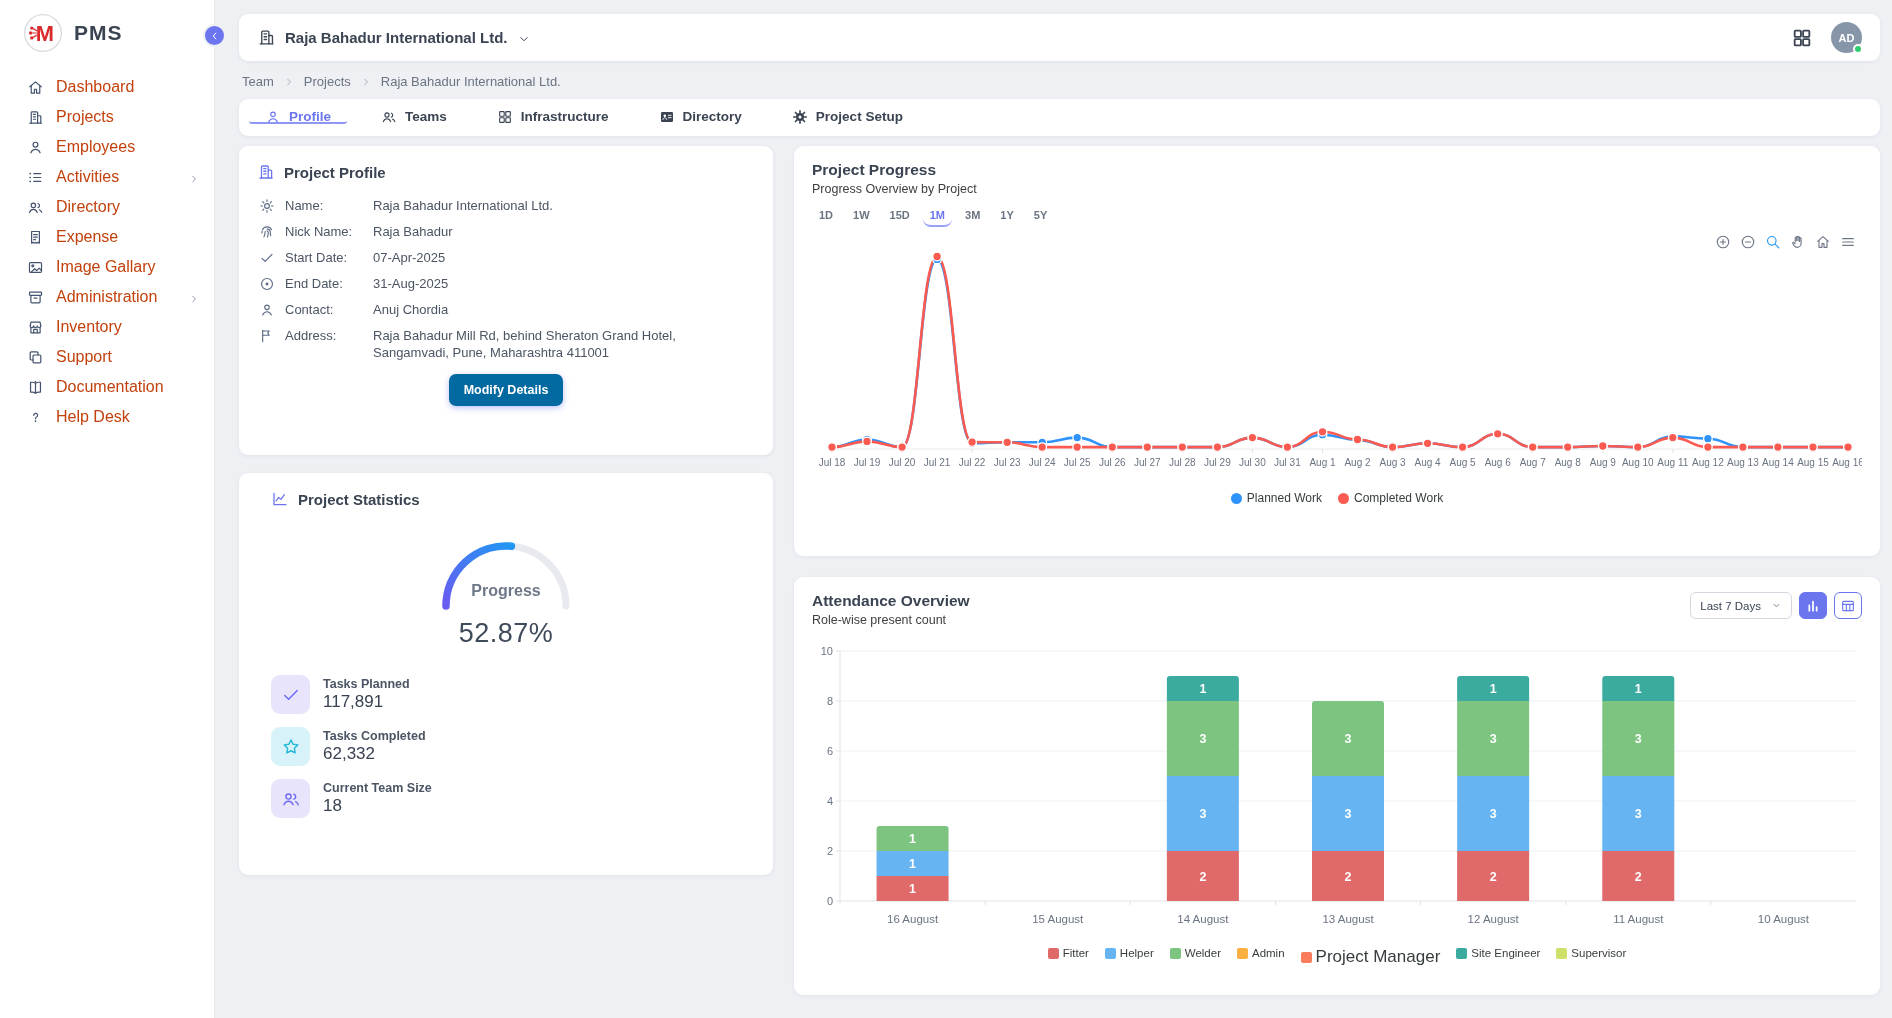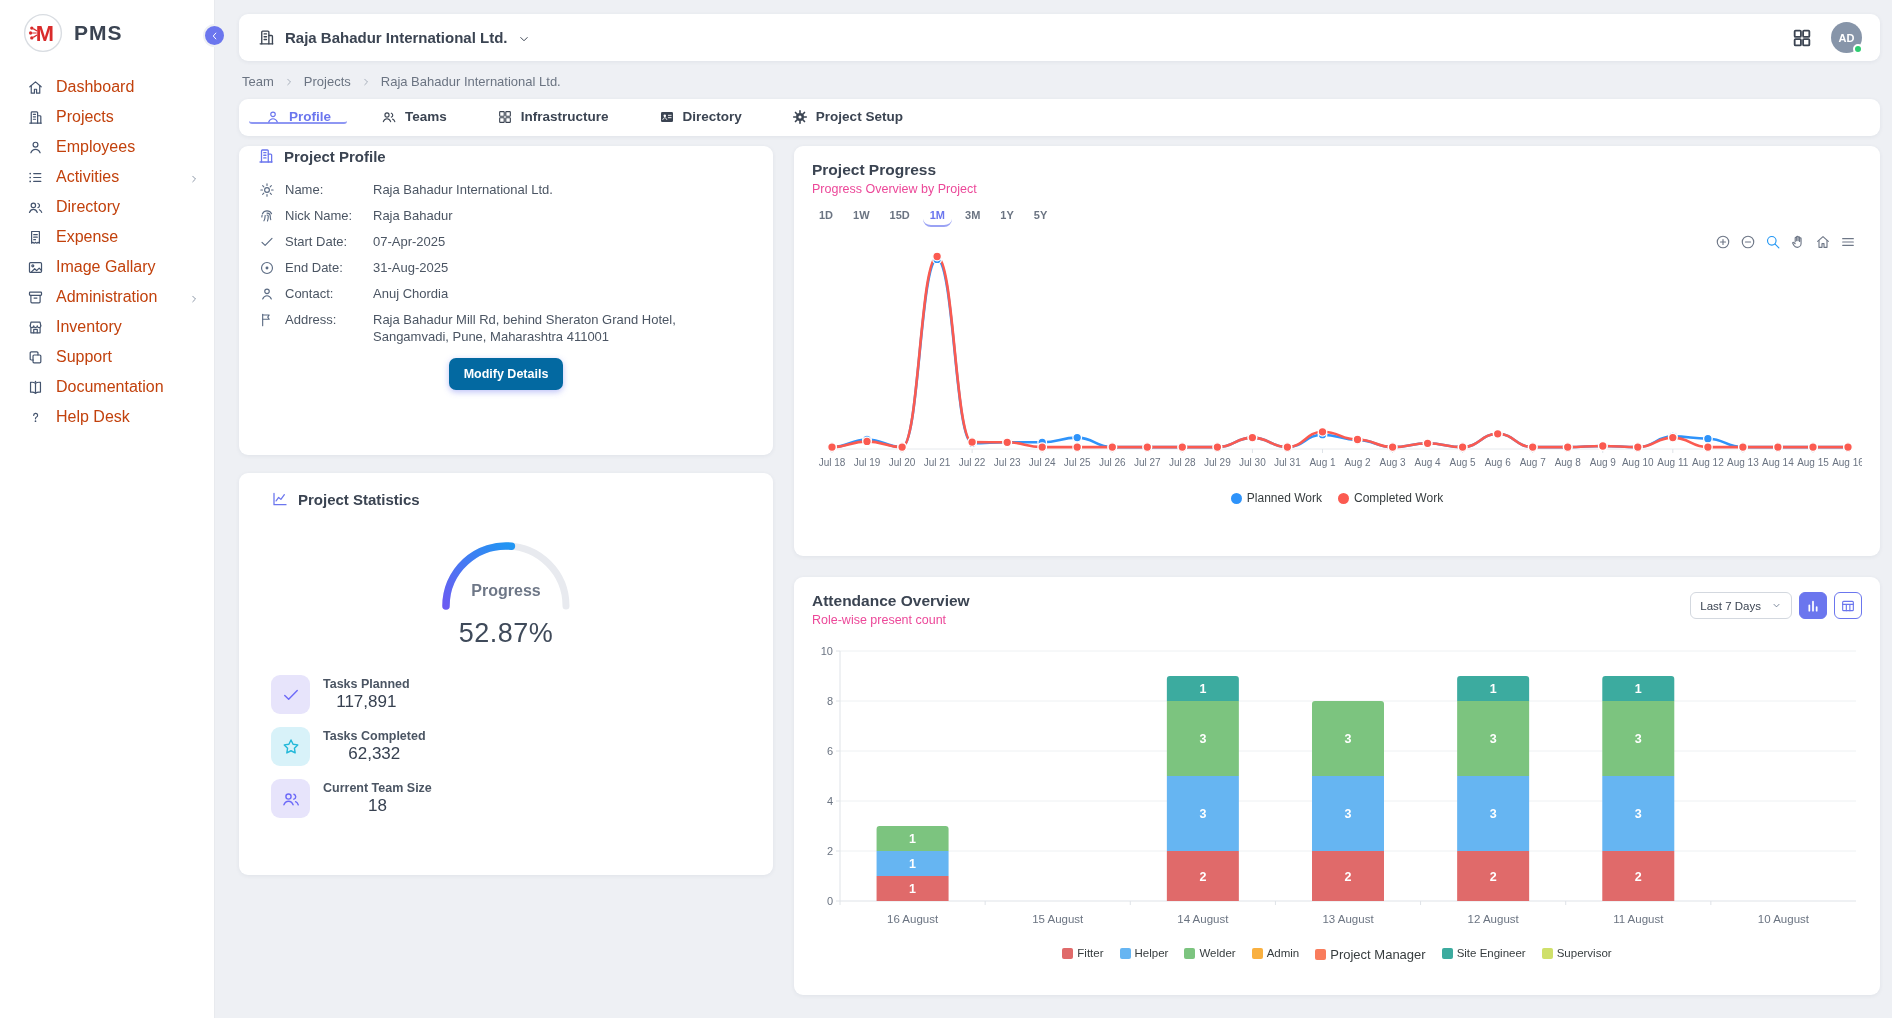--- a/index.html
+++ b/index.html
@@ -45,41 +45,41 @@
 
   .content { display:flex; gap:21px; }
   .col-left { width:534px; display:flex; flex-direction:column; gap:18px; }
   .col-right { flex:1; display:flex; flex-direction:column; gap:21px; }
 
   .card-head { display:flex; align-items:center; gap:9px; }
   .card-head .ch-icon { width:18px; height:18px; color:#6b76ee; display:flex; }
   .card-title { font-size:15px; font-weight:bold; color:#3b4452; }
 
   
-  .profile-card { height:309px; padding:1px 18px; }
+  .profile-card { height:309px; padding:17px 18px; }
   .pf-fields { margin-top:16px; }
   .pf-row { display:flex; align-items:flex-start; margin-bottom:9px; }
   .pf-row .pf-icon { width:16px; height:16px; color:#5b6b83; margin:1px 10px 0 2px; flex:none; display:flex; }
   .pf-label { width:88px; flex:none; font-size:13px; color:#4b5563; padding-top:1px; }
   .pf-value { font-size:13px; color:#4b5563; line-height:17px; max-width:330px; }
   .modify-btn { display:block; margin:13px auto 0; background:#0369a1; color:#fff; border:none; border-radius:7px; font-family:inherit; font-size:12.5px; font-weight:bold; padding:9px 15px; cursor:pointer; box-shadow:0 2px 6px rgba(107,118,238,.45); }
 
   
   .stats-card { height:402px; padding:17px 32px; }
   .gauge-wrap { width:160px; margin:16px auto 0; text-align:center; }
   .gauge-value { font-size:27px; color:#3f4a5a; margin-top:2px; letter-spacing:.5px; }
   .stat-rows { margin-top:26px; }
-  .stat-row { display:flex; align-items:center; gap:13px; margin-bottom:13px;text-align:center; }
+  .stat-row { display:flex; align-items:center; gap:13px; margin-bottom:13px; }
   .stat-ic { width:39px; height:39px; border-radius:9px; display:flex; align-items:center; justify-content:center; }
   .stat-label { font-size:12.5px; font-weight:bold; color:#4b5563; }
   .stat-value { font-size:17px; color:#374151; margin-top:1px; }
 
   
   .progress-card { height:410px; padding:15px 18px 10px; position:relative; }
-  .card-sub { font-size:12.5px; color:#ec4899; margin-top:3px; }
+  .card-sub { font-size:12.5px; color:#404040; margin-top:3px; }
   .ranges { display:flex; align-items:center; gap:6px; margin-top:10px; }
   .range-btn { font-size:11px; font-weight:bold; color:#6b7482; padding:3px 7px 4px; cursor:pointer; border-bottom:2px solid transparent; }
   .range-btn.active { color:#6b76ee; border-bottom-color:#9aa2f4; border-radius:0 0 8px 8px; }
   .chart-toolbar { position:absolute; right:24px; top:88px; display:flex; align-items:center; gap:9px; }
   .ct-icon { width:16px; height:16px; color:#6e7787; cursor:pointer; display:flex; }
   .ct-icon.active { color:#2196f3; }
   .legend { display:flex; justify-content:center; align-items:flex-start; gap:16px; margin-top:2px; }
   .legend-item { display:flex; align-items:center; gap:5px; font-size:12px; color:#373d3f; cursor:pointer; }
   .lg-dot { width:11px; height:11px; border-radius:50%; }
   .lg-sq { width:11px; height:11px; border-radius:2px; }
@@ -767,21 +767,21 @@
               <line x1="753.7142857142857" y1="260" x2="753.7142857142857" y2="264" stroke="#dfe3e8"></line>
               <text x="826.2857142857142" y="282" text-anchor="middle" font-size="11.5" fill="#6b7482" font-family="Liberation Sans, sans-serif">11 August</text>
               <line x1="898.8571428571429" y1="260" x2="898.8571428571429" y2="264" stroke="#dfe3e8"></line>
               <text x="971.4285714285714" y="282" text-anchor="middle" font-size="11.5" fill="#6b7482" font-family="Liberation Sans, sans-serif">10 August</text>
             </svg></div>
         <div class="legend" id="bar-legend">
             <span class="legend-item" style="gap:4px;font-size:11.5px;"><span class="lg-sq" style="background:#e06a6a"></span>Fitter</span>
             <span class="legend-item" style="gap:4px;font-size:11.5px;"><span class="lg-sq" style="background:#66b5f2"></span>Helper</span>
             <span class="legend-item" style="gap:4px;font-size:11.5px;"><span class="lg-sq" style="background:#7cc47f"></span>Welder</span>
             <span class="legend-item" style="gap:4px;font-size:11.5px;"><span class="lg-sq" style="background:#f9b040"></span>Admin</span>
-            <span class="legend-item" style="gap:4px;font-size:13px;"><span class="lg-sq" style="background:#f97c5c"></span>Project Manager</span>
+            <span class="legend-item" style="gap:4px;font-size:17px;"><span class="lg-sq" style="background:#f97c5c"></span>Project Manager</span>
             <span class="legend-item" style="gap:4px;font-size:11.5px;"><span class="lg-sq" style="background:#3cab9f"></span>Site Engineer</span>
             <span class="legend-item" style="gap:4px;font-size:11.5px;"><span class="lg-sq" style="background:#cfe06a"></span>Supervisor</span>
           </div>
       </section>
 
       <div class="footer">
         
         
       </div>
     </div>

